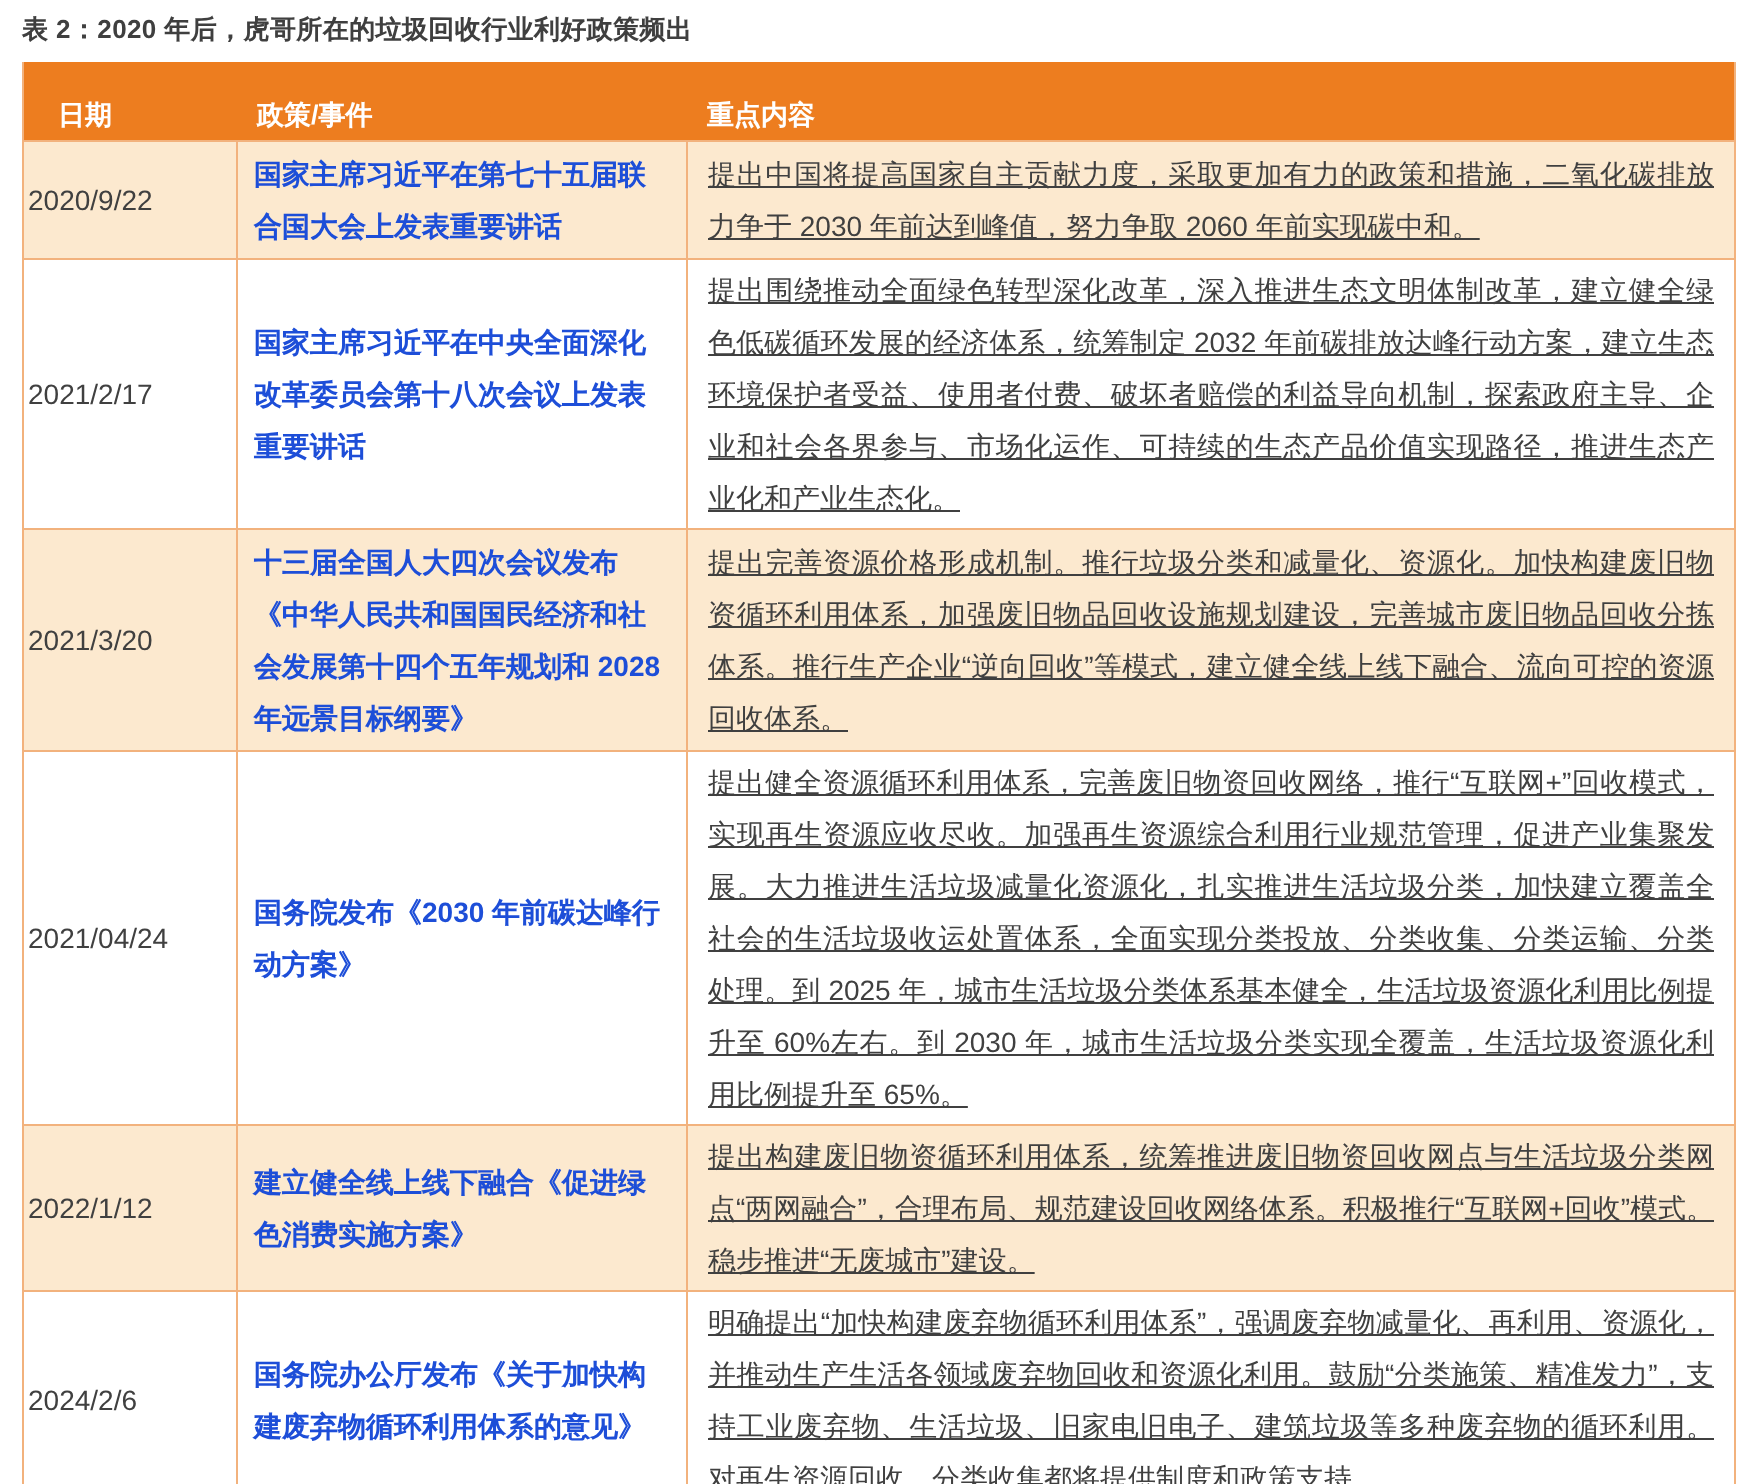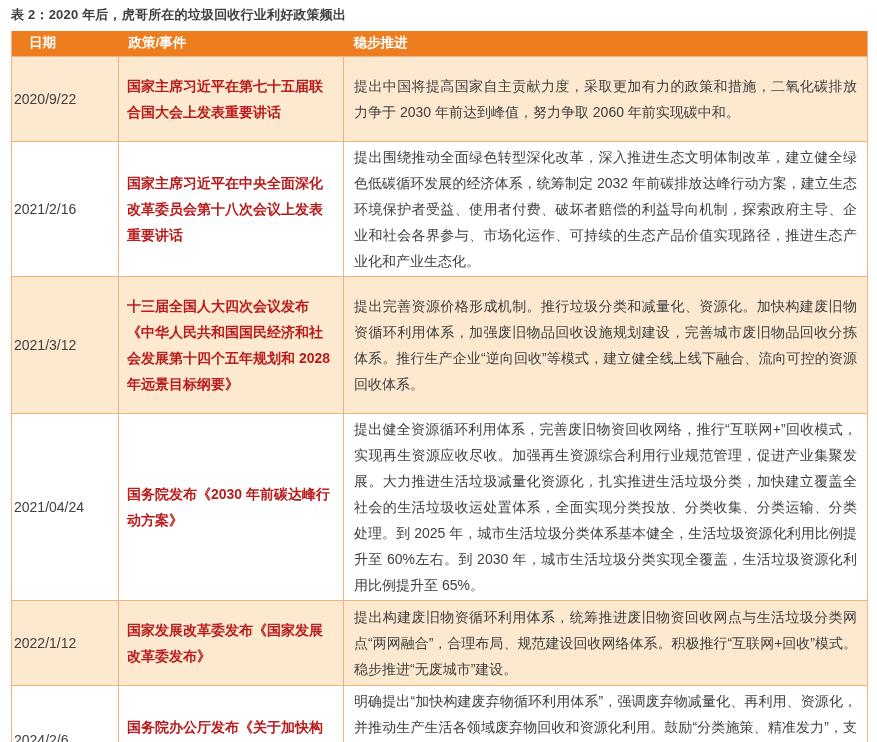--- a/index.html
+++ b/index.html
@@ -42,48 +42,49 @@
   col.c-date{width:107px;}
   col.c-policy{width:225px;}
   col.c-content{width:524px;}
   thead th{
     background:var(--header-bg);
     color:var(--header-text);
     font-size:13.5px;
     font-weight:bold;
     text-align:left;
     height:25px;
-    padding:3px 0 3px 10px;
+    padding:18px 0 3px 10px;
     border:none;
   }
   thead th.col-date{padding-left:17px;}
   tbody td{
     border:1px solid var(--border);
     color:var(--body-text);
     vertical-align:middle;
   }
   tbody tr:nth-child(odd) td{background:var(--row-alt-bg);}
   tbody tr:nth-child(even) td{background:var(--row-bg);}
   td.date-cell{
     text-align:left;
     font-size:14px;
     padding:2px;
   }
   td.policy-cell{
     font-size:14px;
     font-weight:bold;
     line-height:26px;
-    padding:16px 8px;
-    color:#b91c1c;
+    padding:3px 8px;
+    color:#1d4ed8;
   }
   td.content-cell{
     font-size:14px;
     line-height:26px;
     padding:2px 10px;
     text-align:justify;
+    text-decoration:underline;
   }
   .watermark{
     position:absolute;
     right:14px;
     bottom:0px;
     display:flex;
     align-items:center;
     gap:7px;
     color:var(--watermark-color);
     opacity:0.8;
@@ -104,47 +105,47 @@
   <table class="policy-table">
     <colgroup>
       <col class="c-date">
       <col class="c-policy">
       <col class="c-content">
     </colgroup>
     <thead>
       <tr>
         <th class="col-date">日期</th>
         <th class="col-policy">政策/事件</th>
-        <th class="col-content">稳步推进</th>
+        <th class="col-content">重点内容</th>
       </tr>
     </thead>
     <tbody id="table-body">
         <tr>
           <td class="date-cell">2020/9/22</td>
           <td class="policy-cell">国家主席习近平在第七十五届联合国大会上发表重要讲话</td>
           <td class="content-cell">提出中国将提高国家自主贡献力度，采取更加有力的政策和措施，二氧化碳排放力争于 2030 年前达到峰值，努力争取 2060 年前实现碳中和。</td>
         </tr>
         <tr>
-          <td class="date-cell">2021/2/16</td>
+          <td class="date-cell">2021/2/17</td>
           <td class="policy-cell">国家主席习近平在中央全面深化改革委员会第十八次会议上发表重要讲话</td>
           <td class="content-cell">提出围绕推动全面绿色转型深化改革，深入推进生态文明体制改革，建立健全绿色低碳循环发展的经济体系，统筹制定 2032 年前碳排放达峰行动方案，建立生态环境保护者受益、使用者付费、破坏者赔偿的利益导向机制，探索政府主导、企业和社会各界参与、市场化运作、可持续的生态产品价值实现路径，推进生态产业化和产业生态化。</td>
         </tr>
         <tr>
-          <td class="date-cell">2021/3/12</td>
+          <td class="date-cell">2021/3/20</td>
           <td class="policy-cell">十三届全国人大四次会议发布《中华人民共和国国民经济和社会发展第十四个五年规划和 2028 年远景目标纲要》</td>
           <td class="content-cell">提出完善资源价格形成机制。推行垃圾分类和减量化、资源化。加快构建废旧物资循环利用体系，加强废旧物品回收设施规划建设，完善城市废旧物品回收分拣体系。推行生产企业“逆向回收”等模式，建立健全线上线下融合、流向可控的资源回收体系。</td>
         </tr>
         <tr>
           <td class="date-cell">2021/04/24</td>
           <td class="policy-cell">国务院发布《2030 年前碳达峰行动方案》</td>
           <td class="content-cell">提出健全资源循环利用体系，完善废旧物资回收网络，推行“互联网+”回收模式，实现再生资源应收尽收。加强再生资源综合利用行业规范管理，促进产业集聚发展。大力推进生活垃圾减量化资源化，扎实推进生活垃圾分类，加快建立覆盖全社会的生活垃圾收运处置体系，全面实现分类投放、分类收集、分类运输、分类处理。到 2025 年，城市生活垃圾分类体系基本健全，生活垃圾资源化利用比例提升至 60%左右。到 2030 年，城市生活垃圾分类实现全覆盖，生活垃圾资源化利用比例提升至 65%。</td>
         </tr>
         <tr>
           <td class="date-cell">2022/1/12</td>
-          <td class="policy-cell">国家发展改革委发布《国家发展改革委发布》</td>
+          <td class="policy-cell">建立健全线上线下融合《促进绿色消费实施方案》</td>
           <td class="content-cell">提出构建废旧物资循环利用体系，统筹推进废旧物资回收网点与生活垃圾分类网点“两网融合”，合理布局、规范建设回收网络体系。积极推行“互联网+回收”模式。稳步推进“无废城市”建设。</td>
         </tr>
         <tr>
           <td class="date-cell">2024/2/6</td>
           <td class="policy-cell">国务院办公厅发布《关于加快构建废弃物循环利用体系的意见》</td>
           <td class="content-cell">明确提出“加快构建废弃物循环利用体系”，强调废弃物减量化、再利用、资源化，并推动生产生活各领域废弃物回收和资源化利用。鼓励“分类施策、精准发力”，支持工业废弃物、生活垃圾、旧家电旧电子、建筑垃圾等多种废弃物的循环利用。对再生资源回收、分类收集都将提供制度和政策支持。</td>
         </tr>
       </tbody>
   </table>
 

